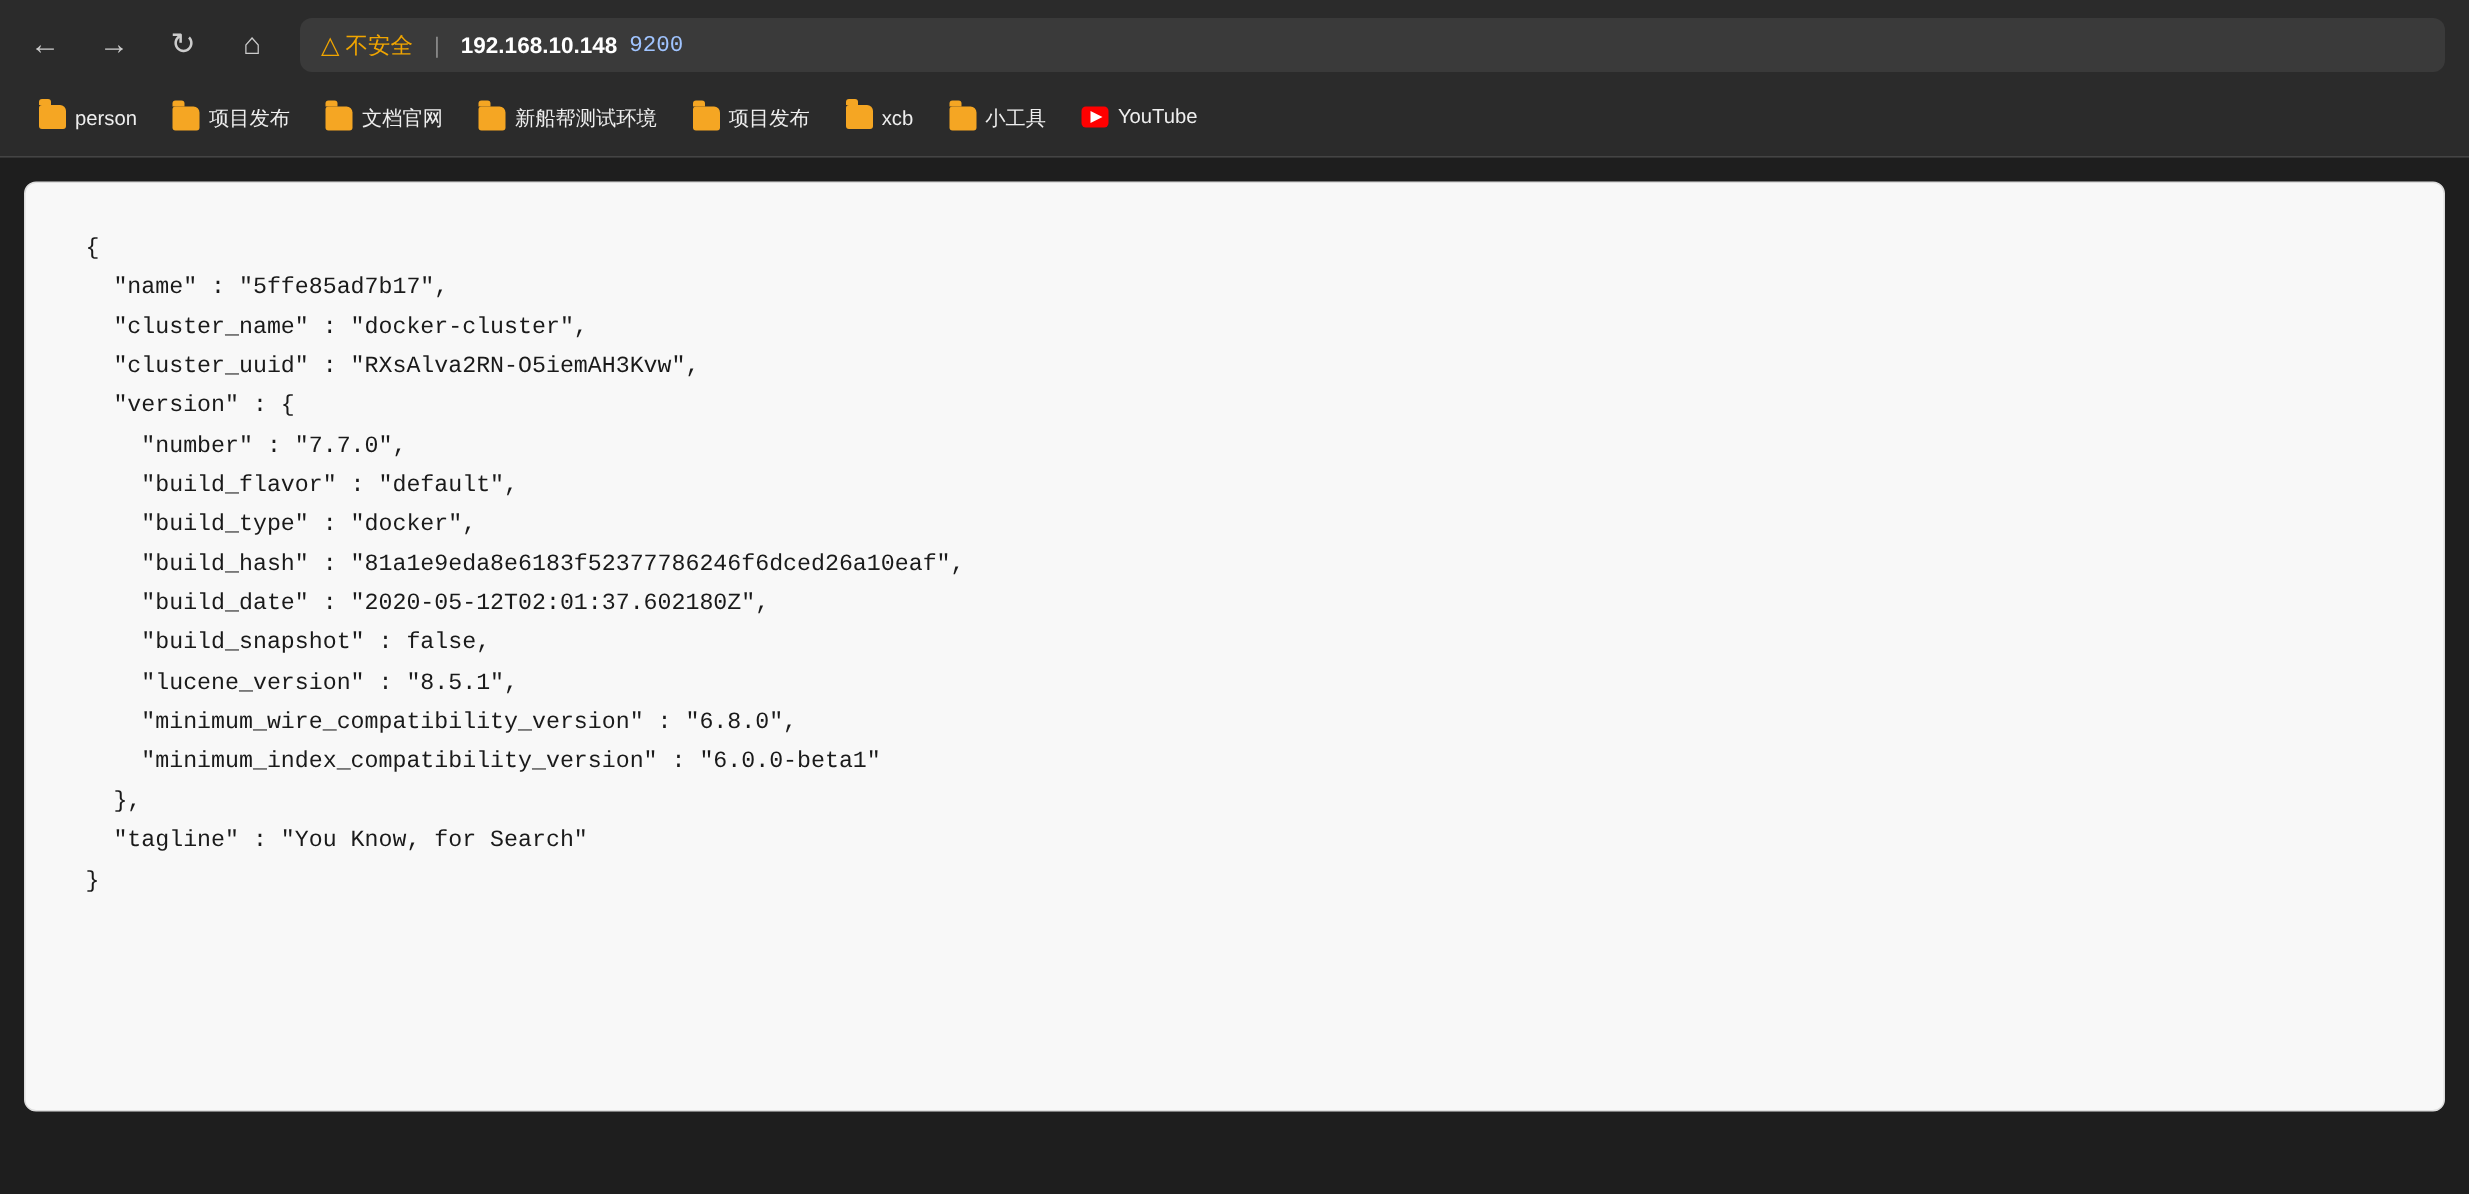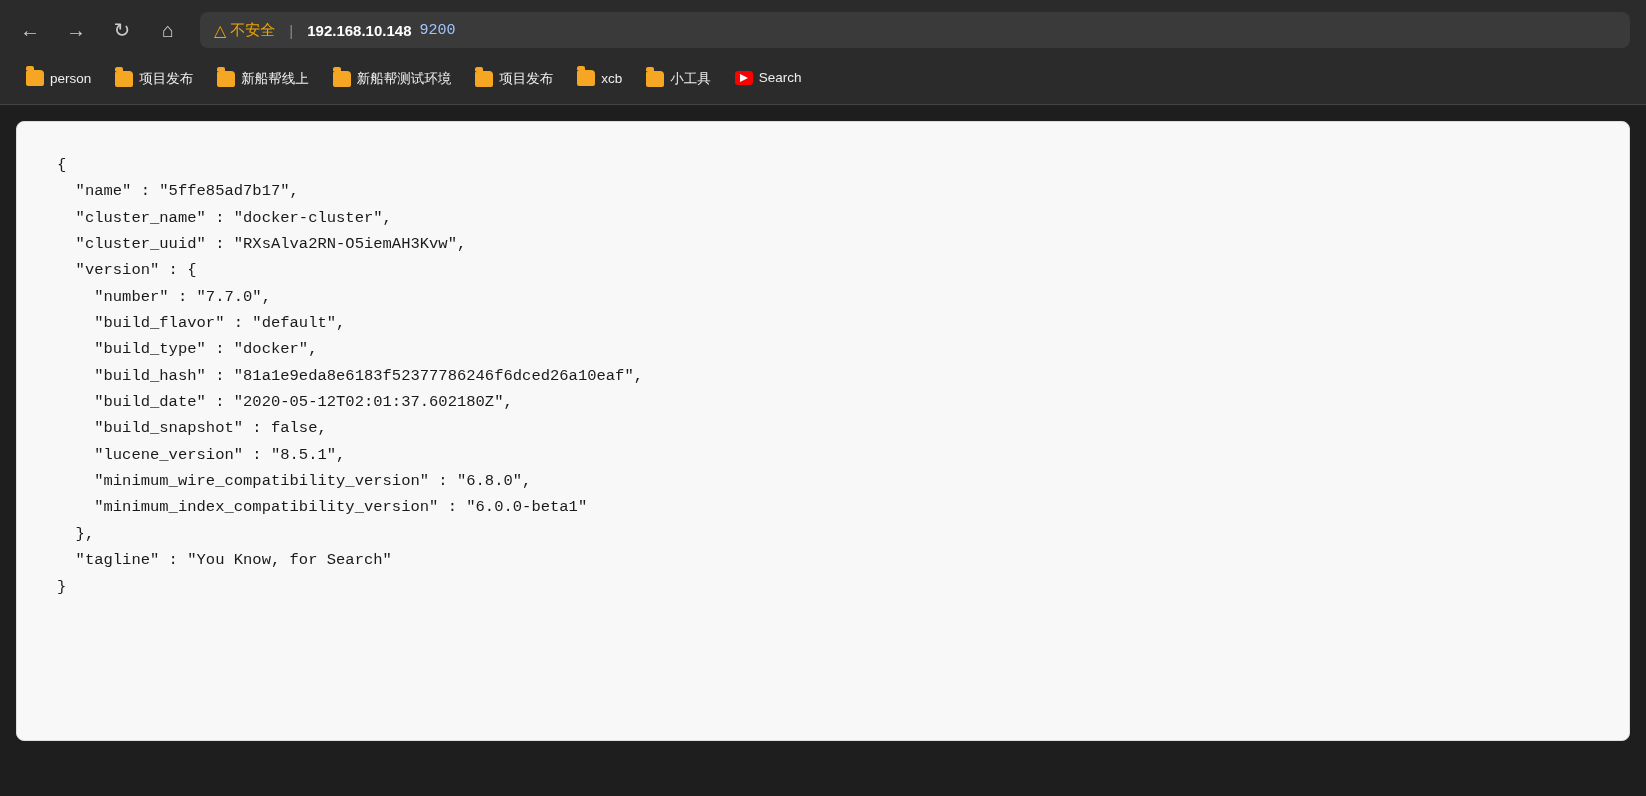--- a/index.html
+++ b/index.html
@@ -187,41 +187,41 @@
     <div class="bookmark-item">
       <span class="folder-icon"></span>
       <span>person</span>
     </div>
     <div class="bookmark-item">
       <span class="folder-icon"></span>
       <span>项目发布</span>
     </div>
     <div class="bookmark-item">
       <span class="folder-icon"></span>
-      <span>新船帮线上</span>
+      <span>文档官网</span>
     </div>
     <div class="bookmark-item">
       <span class="folder-icon"></span>
       <span>新船帮测试环境</span>
     </div>
     <div class="bookmark-item">
       <span class="folder-icon"></span>
       <span>项目发布</span>
     </div>
     <div class="bookmark-item">
       <span class="folder-icon"></span>
       <span>xcb</span>
     </div>
     <div class="bookmark-item">
       <span class="folder-icon"></span>
       <span>小工具</span>
     </div>
     <div class="bookmark-item">
       <span class="youtube-icon"></span>
-      <span>Search</span>
+      <span>YouTube</span>
     </div>
   </div>
 </div>
 
 <div class="content-area">
   <div class="json-content"><span>{</span>
 <span>  "name" : "5ffe85ad7b17",</span>
 <span>  "cluster_name" : "docker-cluster",</span>
 <span>  "cluster_uuid" : "RXsAlva2RN-O5iemAH3Kvw",</span>
 <span>  "version" : {</span>

